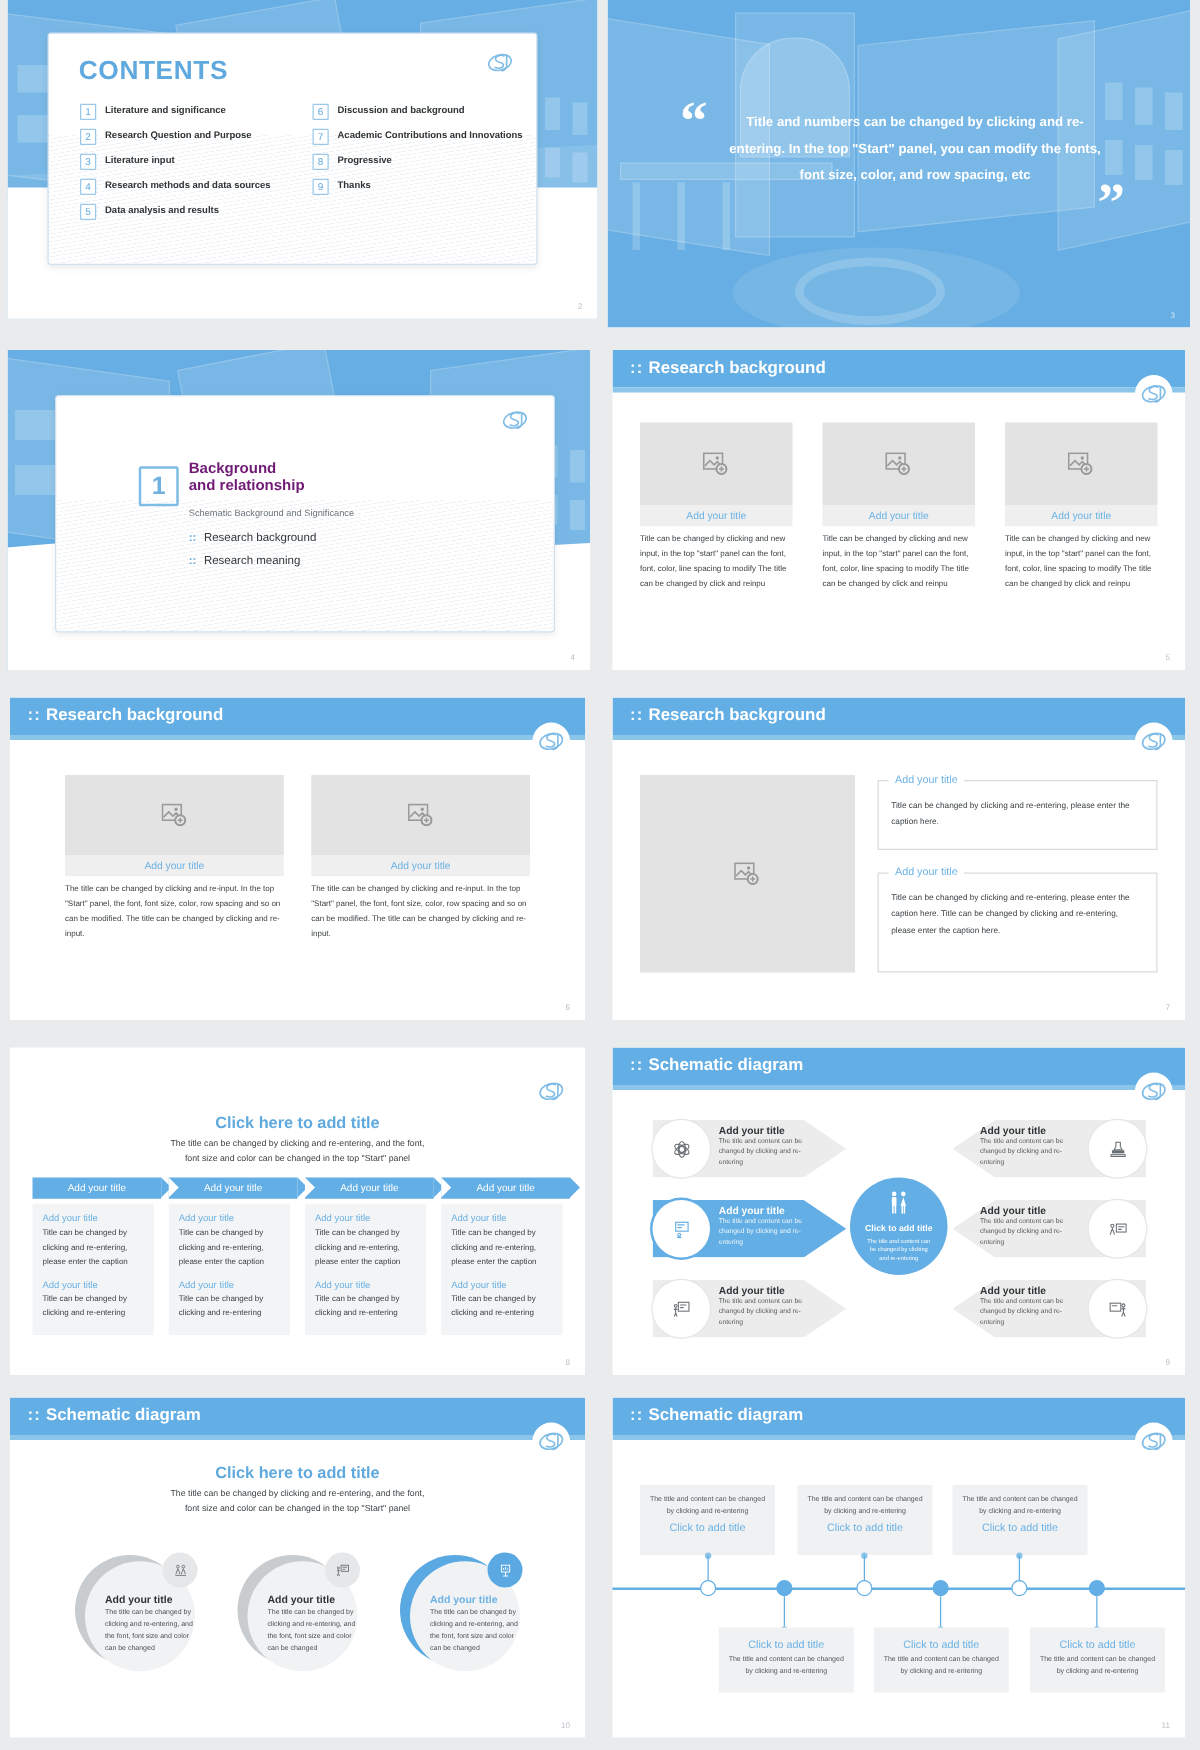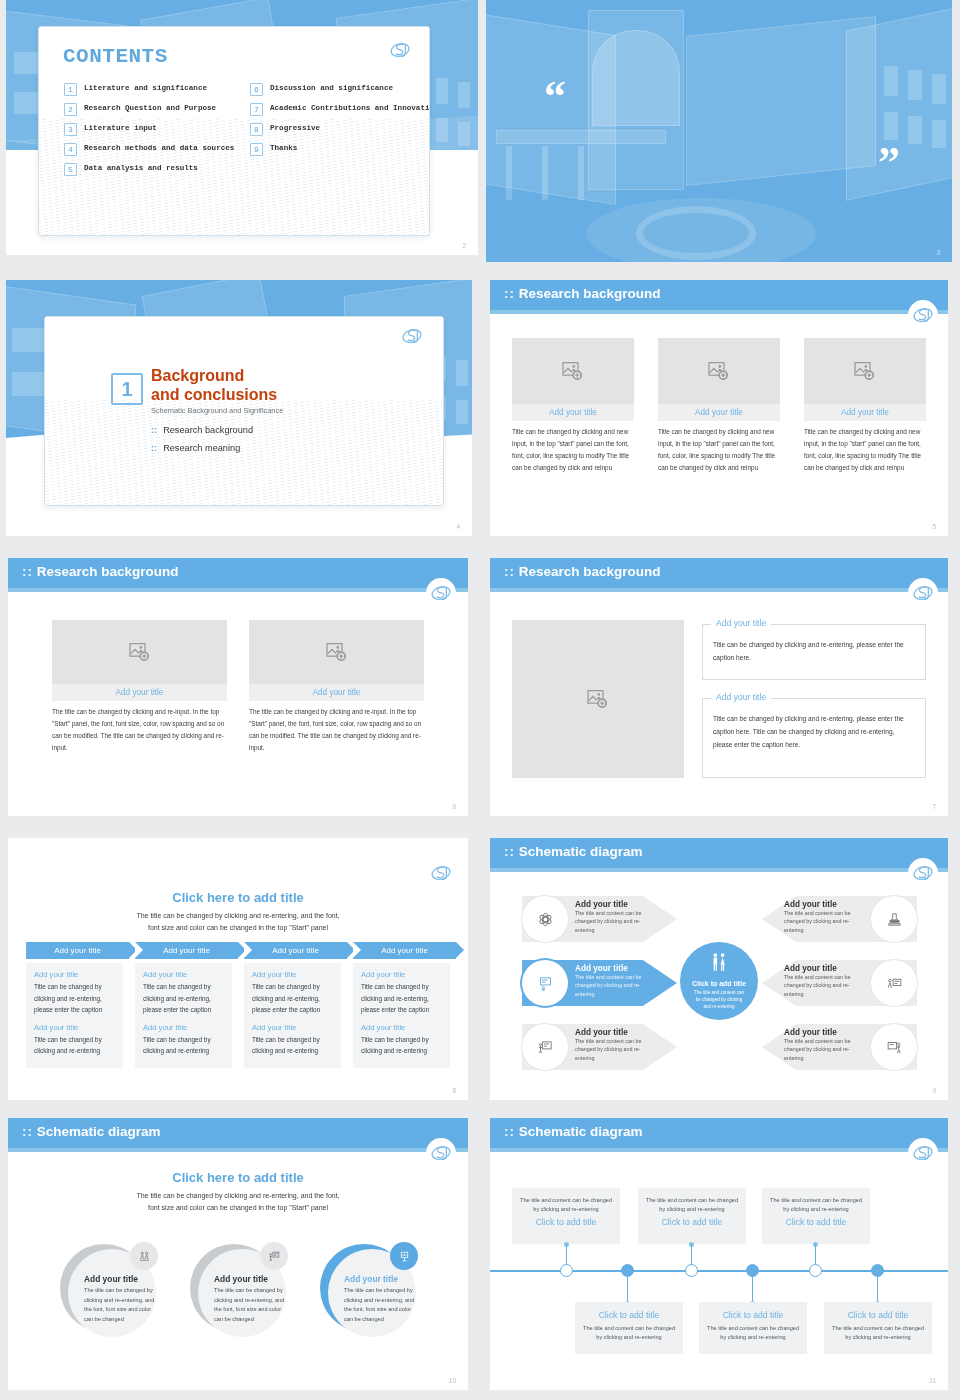--- a/index.html
+++ b/index.html
@@ -85,21 +85,21 @@
     color: #ffffff; font-size: 10.6px; font-weight: bold; line-height: 2.0;
     text-align: center;
   }
 
   
   .sec-num {
     position:absolute; width: 32px; height: 32px; border: 2px solid #7fbce6;
     color: #6fb2e2; font-size: 20px; font-weight: bold;
     display:flex; align-items:center; justify-content:center; border-radius: 2px;
   }
-  .sec-title { position:absolute; color:#c2410c; font-size:16px; font-weight:bold; line-height:1.18; }
+  .sec-title { position:absolute; color:#701a75; font-size:12px; font-weight:bold; line-height:1.18; }
   .sec-sub { position:absolute; color:#6d7479; font-size:7.4px; }
   .sec-bullets { position:absolute; display:flex; flex-direction:column; gap:8px; }
   .sec-bullet { font-size:9.2px; color:#31373b; display:flex; gap:6px; }
   .sec-bullet .cc { color:#5fa9de; font-weight:bold; }
 
   
   .hdr {
     position: absolute; left: 0; top: 0; right: 0; height: 30px;
     background: #63aee4;
   }
@@ -231,21 +231,21 @@
         <div class="win" style="left:430px;top:78px;width:12px;height:26px"></div>
         <div class="win" style="left:452px;top:82px;width:12px;height:26px"></div>
         <div class="win" style="left:430px;top:118px;width:12px;height:24px"></div>
         <div class="win" style="left:452px;top:122px;width:12px;height:24px"></div>
         <div class="sweep" style="left:-40px;top:128px;width:560px;height:40px;transform:rotate(-3deg)"></div>
         <div style="position:absolute;left:-30px;top:150px;width:540px;height:130px;background:#fff"></div>
         <div style="position:absolute;left:-30px;top:148px;width:540px;height:120px;background:#fff;
                     clip-path:polygon(0 14%,22% 4%,55% 18%,100% 6%,100% 100%,0 100%)"></div>
       </div>
 
-      <div class="card" style="left:32px;top:26px;width:392px;height:210px;font-family:Liberation Mono, monospace;">
+      <div class="card" style="left:32px;top:26px;width:392px;height:186px;">
         <div class="wave"></div>
         <div class="contents-h">CONTENTS</div>
         <div class="logo" style="right:14px;top:8px">
           <svg viewBox="0 0 24 24" fill="none" stroke="#7fbce6" stroke-width="1.4">
             <path d="M16 6.5c-2.6-1.4-6.4-1-7.6 1.3-1 2 .6 3.3 3 3.9 2.4.6 4.2 1.6 3.4 3.4-.9 2.1-5 2.5-7.5 1"></path>
             <path d="M17.8 5.6v9.2c0 2.6-2.1 4.3-4.8 4.3"></path>
             <ellipse cx="12" cy="12" rx="10" ry="6.6" transform="rotate(-16 12 12)"></ellipse>
           </svg>
         </div>
 
@@ -268,21 +268,21 @@
               <div class="toc-label">Research methods and data sources</div>
             </div>
             <div class="toc-item">
               <div class="toc-num">5</div>
               <div class="toc-label">Data analysis and results</div>
             </div>
           </div>
           <div class="toc-col">
             <div class="toc-item">
               <div class="toc-num">6</div>
-              <div class="toc-label">Discussion and significance</div>
+              <div class="toc-label">Discussion and background</div>
             </div>
             <div class="toc-item">
               <div class="toc-num">7</div>
               <div class="toc-label">Academic Contributions and Innovations</div>
             </div>
             <div class="toc-item">
               <div class="toc-num">8</div>
               <div class="toc-label">Progressive</div>
             </div>
             <div class="toc-item">
@@ -313,20 +313,21 @@
         <div class="b" style="left:10px;top:130px;width:170px;height:14px"></div>
         <div class="win" style="left:20px;top:146px;width:6px;height:54px"></div>
         <div class="win" style="left:56px;top:146px;width:6px;height:54px"></div>
         <div class="win" style="left:92px;top:146px;width:6px;height:54px"></div>
         <div class="disc" style="left:100px;top:198px;width:230px;height:72px"></div>
         <div style="position:absolute;left:150px;top:206px;width:120px;height:54px;
                     border:7px solid rgba(255,255,255,.18);border-radius:50%"></div>
       </div>
       <div class="qmark" style="left:58px;top:82px">“</div>
       <div class="qmark" style="right:52px;top:148px">”</div>
+      <div class="quote-text">Title and numbers can be changed by clicking and re-entering. In the top "Start" panel, you can modify the fonts, font size, color, and row spacing, etc</div>
       <div class="pageno" style="color:#cde4f5">3</div>
     </div>
   </div>
 
   <div class="cell h280">
     <div class="slide flush" style="left:6px;top:10px;width:466px;height:256px">
       <div class="hero">
         <div class="b" style="left:-20px;top:14px;width:150px;height:140px;transform:skewY(8deg)"></div>
         <div class="win" style="left:6px;top:48px;width:44px;height:24px"></div>
         <div class="win" style="left:6px;top:92px;width:44px;height:24px"></div>
@@ -345,21 +346,21 @@
         <div class="logo" style="right:16px;top:4px">
           <svg viewBox="0 0 24 24" fill="none" stroke="#7fbce6" stroke-width="1.4">
             <path d="M16 6.5c-2.6-1.4-6.4-1-7.6 1.3-1 2 .6 3.3 3 3.9 2.4.6 4.2 1.6 3.4 3.4-.9 2.1-5 2.5-7.5 1"></path>
             <path d="M17.8 5.6v9.2c0 2.6-2.1 4.3-4.8 4.3"></path>
             <ellipse cx="12" cy="12" rx="10" ry="6.6" transform="rotate(-16 12 12)"></ellipse>
           </svg>
         </div>
         <div class="sec-num" style="left:66px;top:56px">1</div>
         <div class="sec-title" style="left:106px;top:50px">
           <div>Background</div>
-          <div>and conclusions</div>
+          <div>and relationship</div>
         </div>
         <div class="sec-sub" style="left:106px;top:89px">Schematic Background and Significance</div>
         <div class="sec-bullets" style="left:106px;top:108px">
           <div class="sec-bullet">
             <span class="cc">::</span>
             <span>Research background</span>
           </div>
           <div class="sec-bullet">
             <span class="cc">::</span>
             <span>Research meaning</span>

